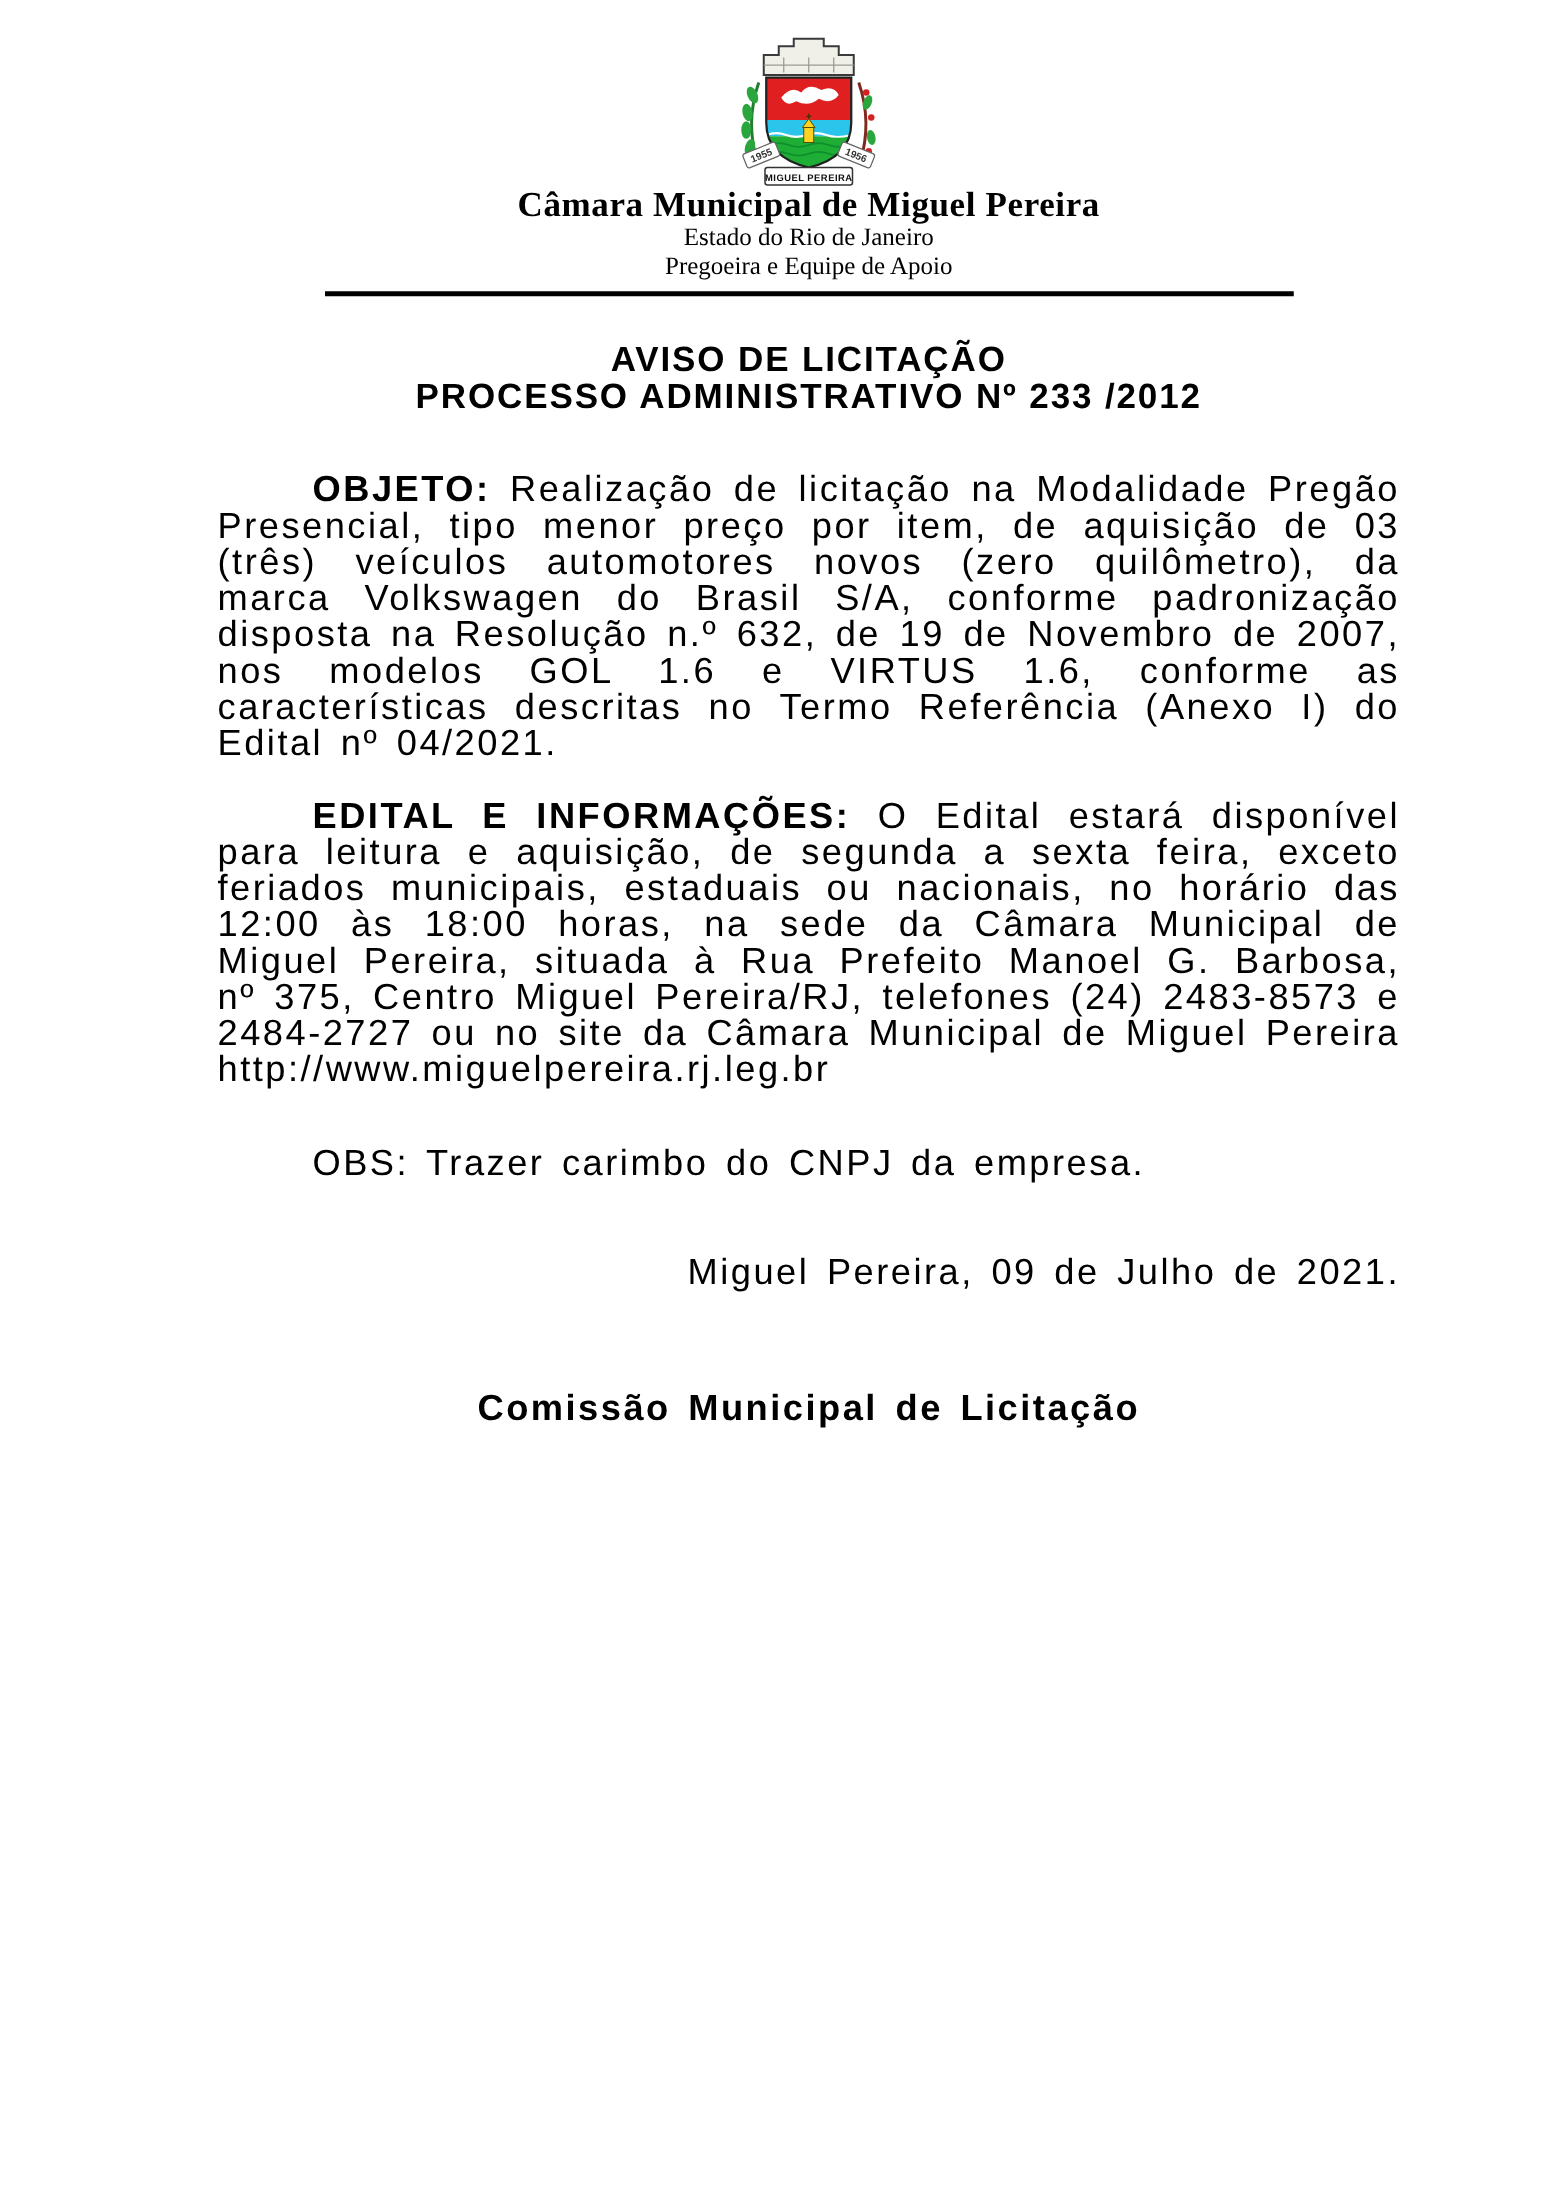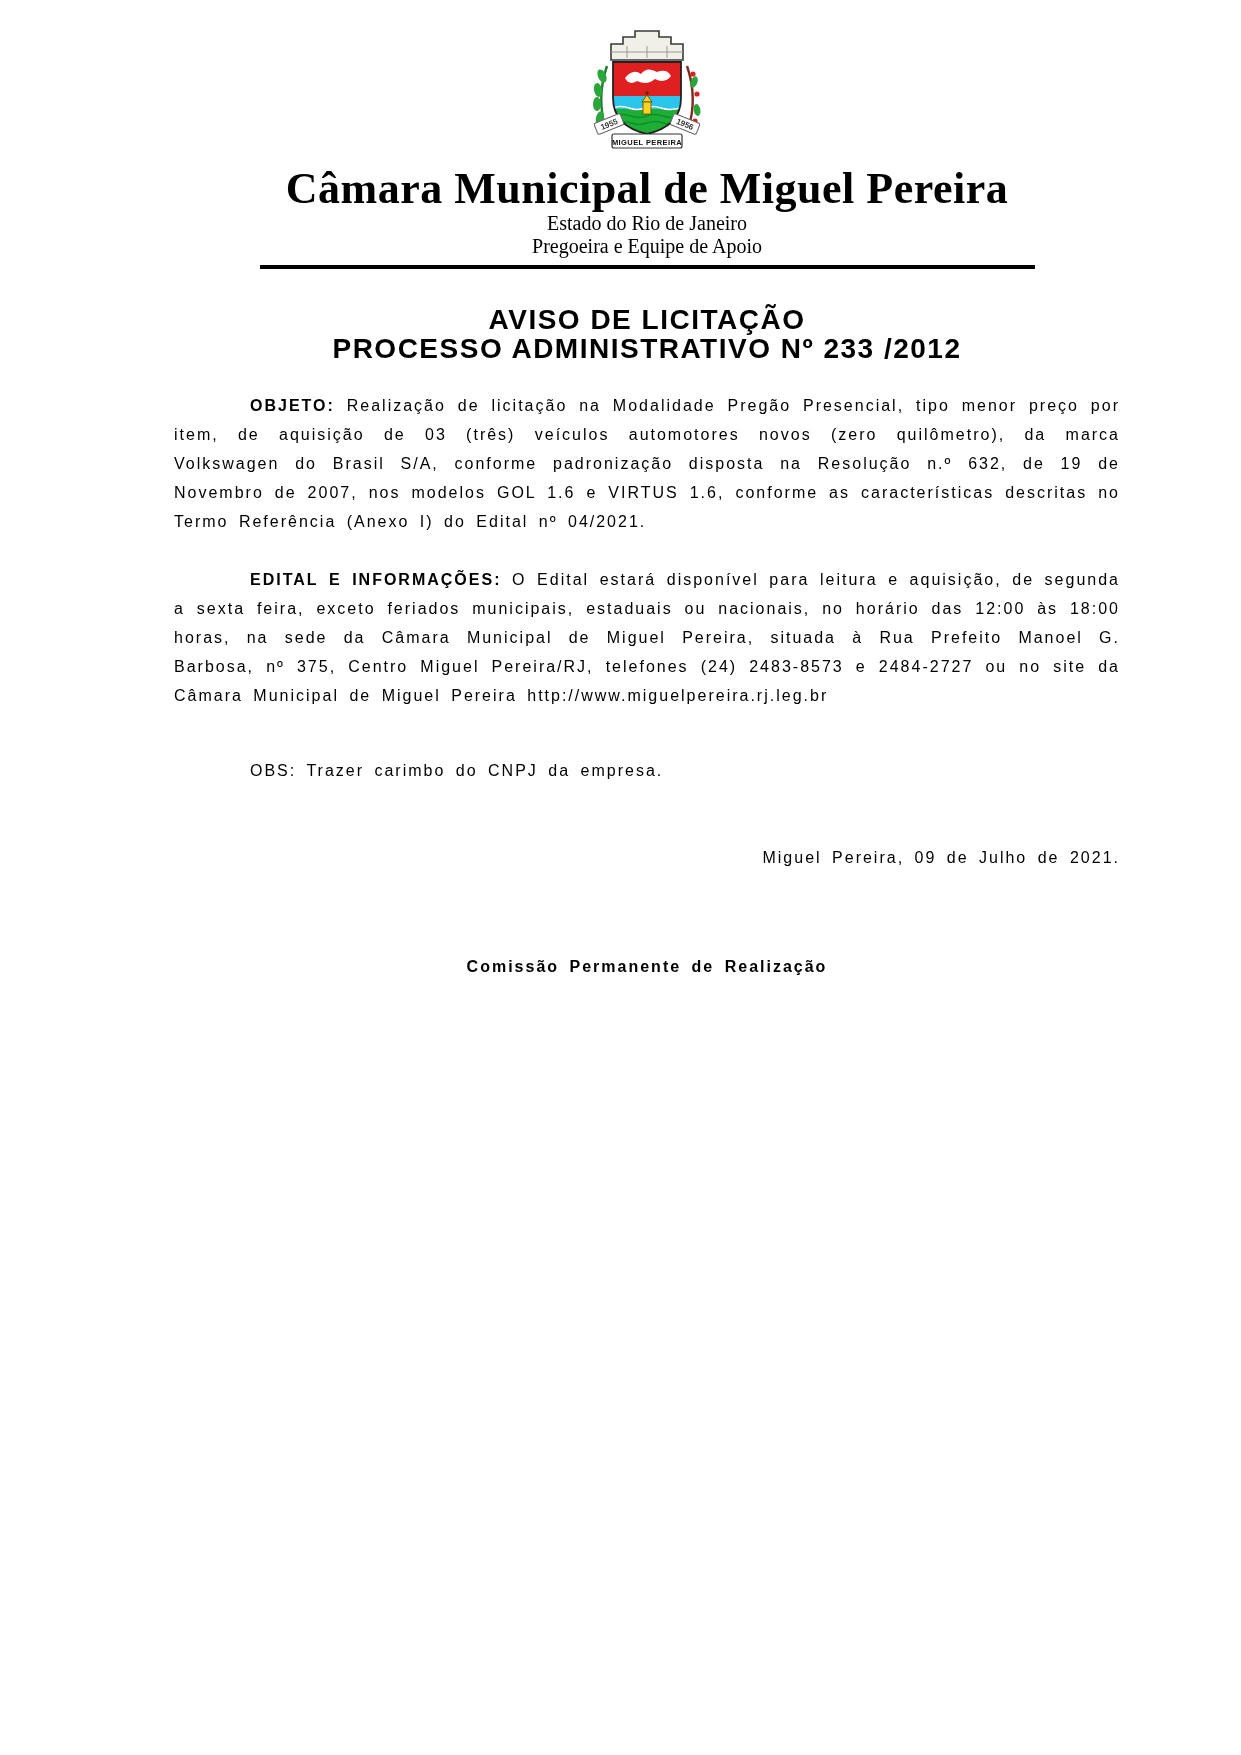--- a/index.html
+++ b/index.html
@@ -7,37 +7,37 @@
     position:relative; width:1241px; height:1755px; margin:0 auto;
     background:#ffffff; color:#000; overflow:hidden;
     font-family:"Liberation Sans","DejaVu Sans",sans-serif;
   }
   .content { position:absolute; left:174px; top:0; width:946px; }
 
   
   .crest { display:block; margin:24px auto 0; }
   .org-name {
     text-align:center; font-family:"Liberation Serif","DejaVu Serif",serif;
-    font-weight:bold; font-size:44px; line-height:1.05; margin-top:16px;
+    font-weight:bold; font-size:28px; line-height:1.05; margin-top:0;
     letter-spacing:0.5px;
   }
   .org-sub {
     text-align:center; font-family:"Liberation Serif","DejaVu Serif",serif;
     font-weight:normal; font-size:20px; line-height:1.13;
   }
   .header-rule { width:775px; height:4px; background:#000; margin:8px auto 0; }
 
   
   .title-block {
     margin-top:36px; text-align:center; font-weight:bold;
     font-size:28px; line-height:29px; letter-spacing:1.5px;
   }
 
   
-  .bodytext { margin-top:28px; font-size:16px; line-height:29px; letter-spacing:2px; word-spacing:4px; }
+  .bodytext { margin-top:47px; font-size:29px; line-height:29px; letter-spacing:2px; word-spacing:4px; }
   .bodytext p { margin:0; }
   p.para { margin-bottom:29px; text-indent:76px; text-align:justify; }
   p.obs { margin-top:46px; text-indent:76px; text-align:left; }
   p.dateline { margin-top:58px; text-align:right; }
   p.signature { margin-top:80px; text-align:center; font-weight:bold; }
 
   
   .footer {
     position:absolute; left:174px; top:1594px; width:946px;
     text-align:center; font-size:18px; line-height:24px;
@@ -127,17 +127,17 @@
     <section class="bodytext">
       <p class="para"><b>OBJETO:</b> <span>Realização de licitação na Modalidade Pregão Presencial, tipo menor preço por item, de aquisição de 03 (três) veículos automotores novos (zero quilômetro), da marca Volkswagen do Brasil S/A, conforme padronização disposta na Resolução n.º 632, de 19 de Novembro de 2007, nos modelos GOL 1.6 e VIRTUS 1.6, conforme as características descritas no Termo Referência (Anexo I) do Edital nº 04/2021.</span></p>
 
 
       <p class="para"><b>EDITAL E INFORMAÇÕES:</b> <span>O Edital estará disponível para leitura e aquisição, de segunda a sexta feira, exceto feriados municipais, estaduais ou nacionais, no horário das 12:00 às 18:00 horas, na sede da Câmara Municipal de Miguel Pereira, situada à Rua Prefeito Manoel G. Barbosa, nº 375, Centro Miguel Pereira/RJ, telefones (24) 2483-8573 e 2484-2727 ou no site da Câmara Municipal de Miguel Pereira http://www.miguelpereira.rj.leg.br</span></p>
 
       <p class="obs">OBS: Trazer carimbo do CNPJ da empresa.</p>
 
       <p class="dateline">Miguel Pereira, 09 de Julho de 2021.</p>
 
-      <p class="signature">Comissão Permanente de Realização</p>
+      <p class="signature">Comissão Municipal de Licitação</p>
     </section>
   </div>
 
 </div>
 
 </body></html>

